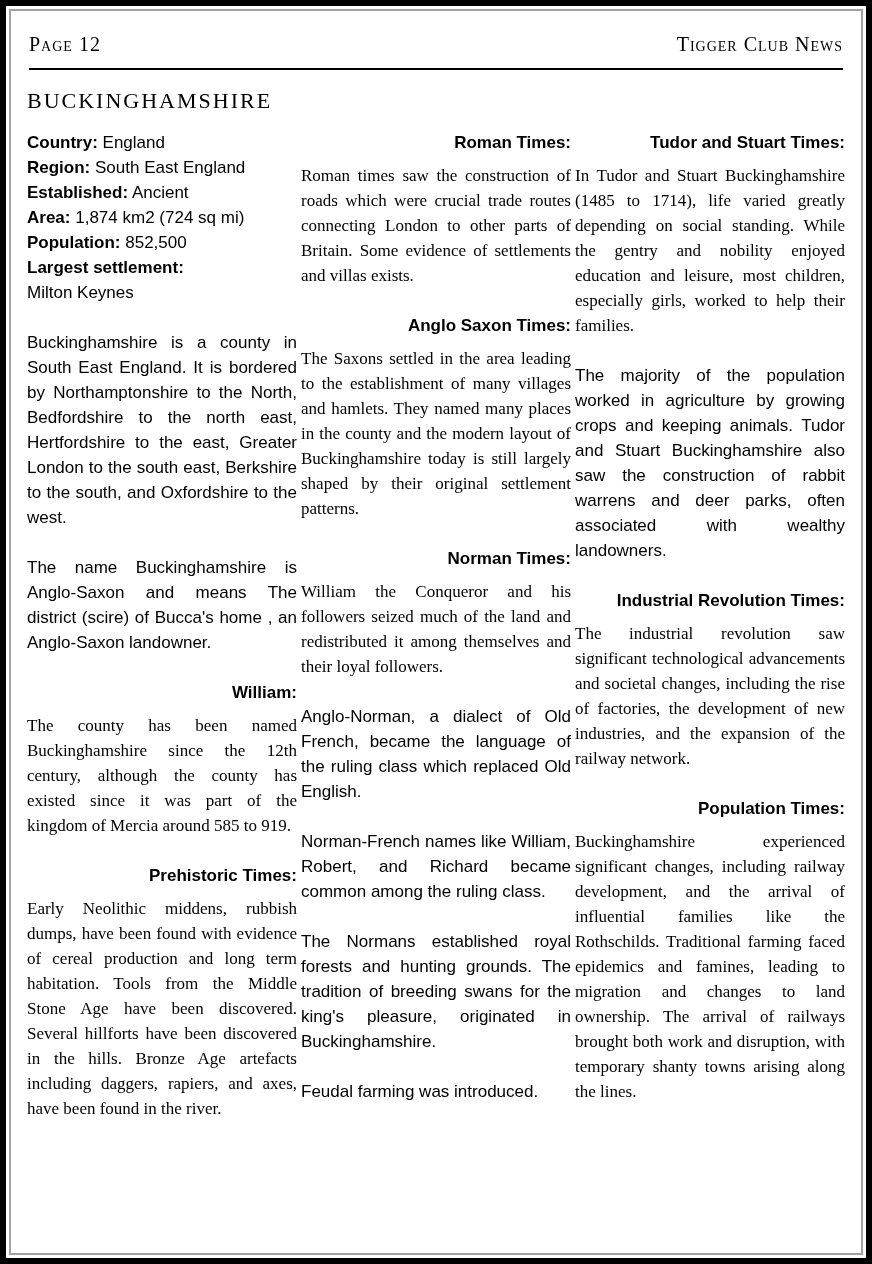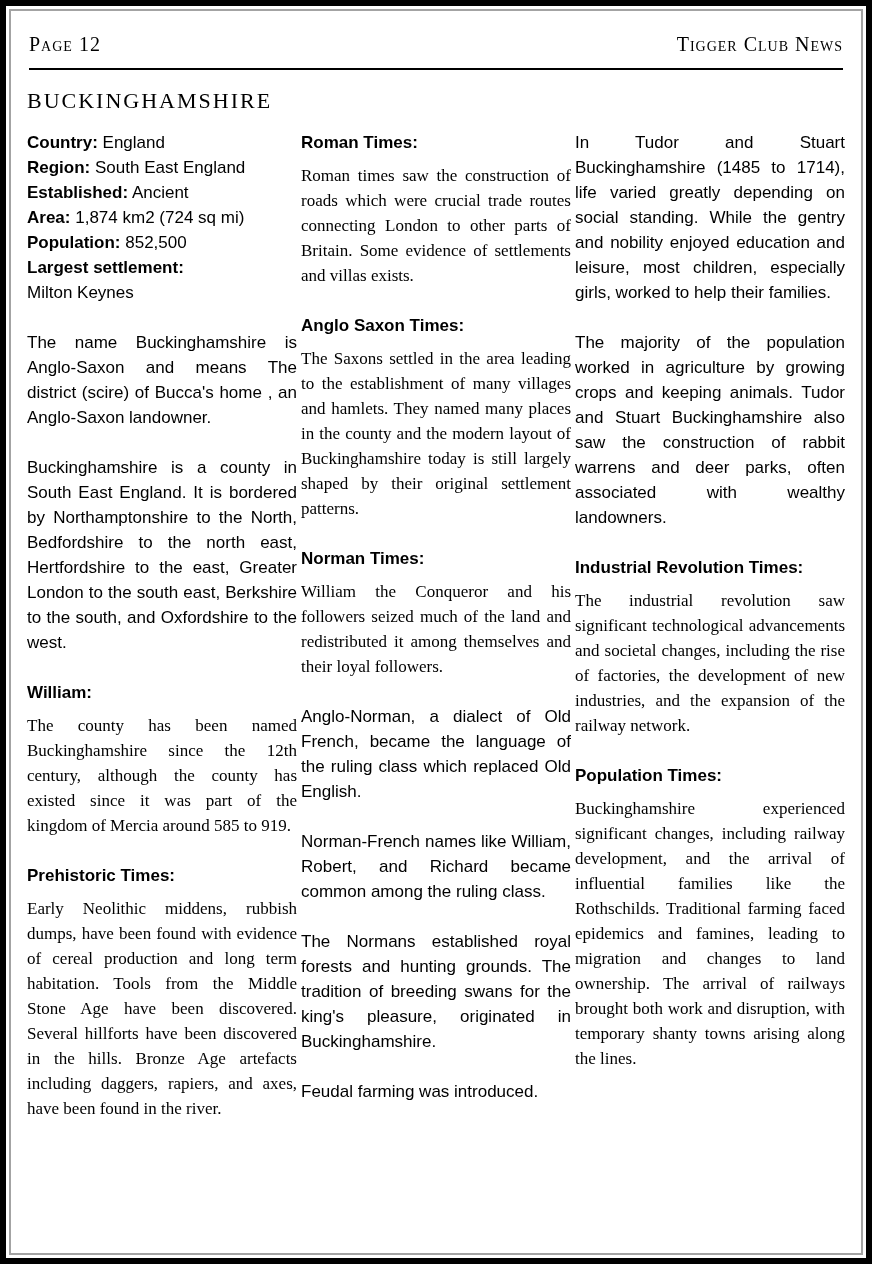--- a/index.html
+++ b/index.html
@@ -28,21 +28,21 @@
   }
   .content{
     flex:1;display:flex;gap:4px;
     font-size:17px;line-height:25px;text-align:justify;
   }
   .col{flex:1;min-width:0;}
   .infobox{text-align:left;}
   .fact-label{font-weight:bold;}
   .fact-value.stack{display:block;}
   .col-blocks .block + .block{margin-top:25px;}
-  .block.heading{font-weight:bold;text-align:left;}
+  .block.heading{font-weight:bold;text-align:right;}
   .block.heading + .block.para{margin-top:8px;font-family:Liberation Serif, serif;}
   .gap-top{margin-top:25px;}
 </style>
 </head>
 <body>
 
 <div class="page">
   <div class="inner">
 
     <div class="masthead-row">
@@ -84,23 +84,23 @@
               <span class="fact-value inline">852,500</span>
             </div>
 
             <div class="fact-row">
               <span class="fact-label">Largest settlement:</span>
               <span class="fact-value stack">Milton Keynes</span>
             </div>
           </div>
         <div class="col-blocks gap-top">
 
+            <div class="block para">Buckinghamshire is a county in South East England. It is bordered by Northamptonshire to the North, Bedfordshire to the north east, Hertfordshire to the east, Greater London to the south east, Berkshire to the south, and Oxfordshire to the west.</div>
+
             <div class="block para">The name Buckinghamshire is Anglo-Saxon and means The district (scire) of Bucca's home , an Anglo-Saxon landowner.</div>
-
-            <div class="block para">Buckinghamshire is a county in South East England. It is bordered by Northamptonshire to the North, Bedfordshire to the north east, Hertfordshire to the east, Greater London to the south east, Berkshire to the south, and Oxfordshire to the west.</div>
 
             <div class="block heading">William:</div>
 
             <div class="block para">The county has been named Buckinghamshire since the 12th century, although the county has existed since it was part of the kingdom of Mercia around 585 to 919.</div>
 
             <div class="block heading">Prehistoric Times:</div>
 
             <div class="block para">Early Neolithic middens, rubbish dumps, have been found with evidence of cereal production and long term habitation.  Tools from the Middle Stone Age have been discovered. Several hillforts have been discovered in the hills. Bronze Age artefacts including daggers, rapiers, and axes, have been found in the river.</div>
           </div>
       </div>
@@ -126,20 +126,21 @@
 
             <div class="block para">The Normans established royal forests and hunting grounds. The tradition of breeding swans for the king's pleasure, originated in Buckinghamshire.</div>
 
             <div class="block para">Feudal farming was introduced.</div>
           </div>
       </div>
 
       <div class="col">
         <div class="col-blocks">
 
+            <div class="block heading">Tudor and Stuart Times:</div>
 
             <div class="block para">In Tudor and Stuart Buckinghamshire (1485 to 1714), life varied greatly depending on social standing. While the gentry and nobility enjoyed education and leisure, most children, especially girls, worked to help their families.</div>
 
             <div class="block para">The majority of the population worked in agriculture by growing crops and keeping animals. Tudor and Stuart Buckinghamshire also saw the construction of rabbit warrens and deer parks, often associated with wealthy landowners.</div>
 
             <div class="block heading">Industrial Revolution Times:</div>
 
             <div class="block para">The industrial revolution saw significant technological advancements and societal changes, including the rise of factories, the development of new industries, and the expansion of the railway network.</div>
 
             <div class="block heading">Population Times:</div>

